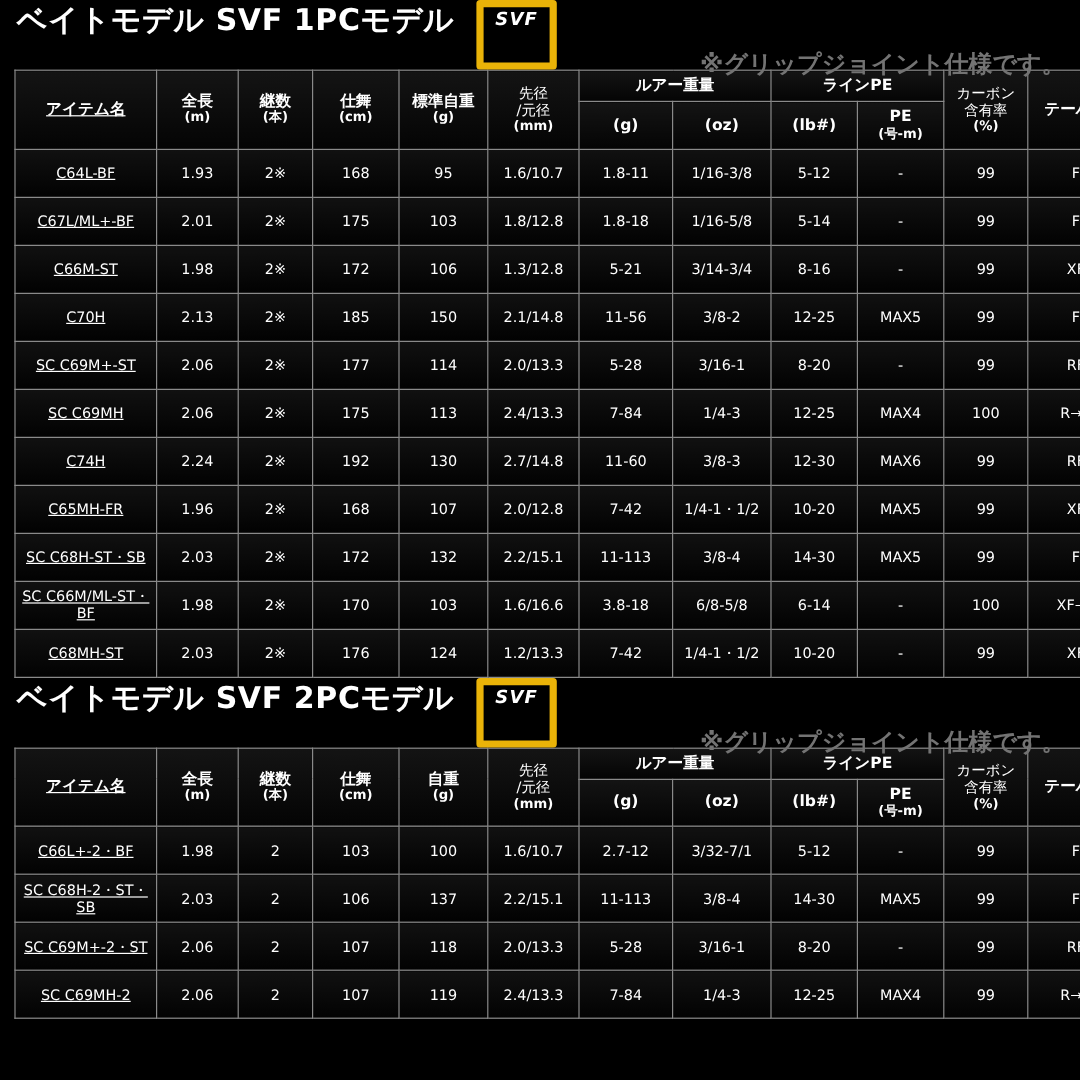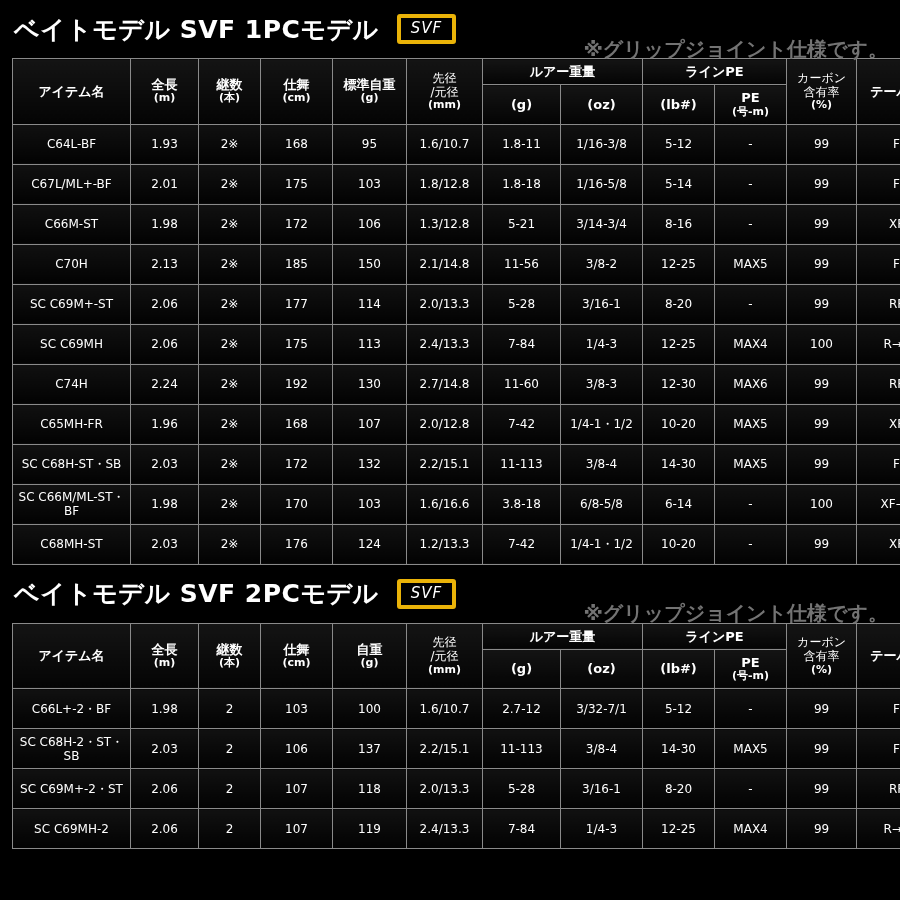--- a/index.html
+++ b/index.html
@@ -17,39 +17,38 @@
   .page {
     width: 900px;
     height: 900px;
     position: relative;
     background: #000000;
     box-sizing: border-box;
   }
   
   .section-head {
     display: flex;
-    align-items: center;
     height: 58px;
     padding: 0 12px 0 14px;
     box-sizing: border-box;
   }
   .section-title {
     font-size: 25px;
     font-weight: bold;
     letter-spacing: 0.5px;
     white-space: nowrap;
     color: #ffffff;
   }
   .svf-badge {
     margin-left: 18px;
-    border: 4px solid #eab308;
+    border: 6px solid #eab308;
     border-radius: 3px;
     padding: 3px 10px 4px 10px;
     font-size: 15px;
-    font-weight: normal;
+    font-weight: bold;
     font-style: italic;
     letter-spacing: 1px;
     line-height: 1;
     color: #ffffff;
     background: #000;
   }
   .section-note {
     margin-left: auto;
     font-size: 20px;
     font-weight: bold;
@@ -81,20 +80,21 @@
     padding: 5px 2px 5px 2px;
     background: linear-gradient(180deg,#141414 0%, #040404 100%);
   }
   table.spec tbody td {
     height: 39px;
   }
   td.item, th.item {
     text-align: left;
     padding-left: 8px;
     font-size: 13px;
+    text-decoration: underline;
   }
   .sub {
     font-size: 11px;
     font-weight: bold;
   }
   .hdr2 { font-size: 12px; font-weight: normal; }
   
   col.c-item { width: 118px; }
   col.c-len  { width: 68px; }
   col.c-pcs  { width: 62px; }

